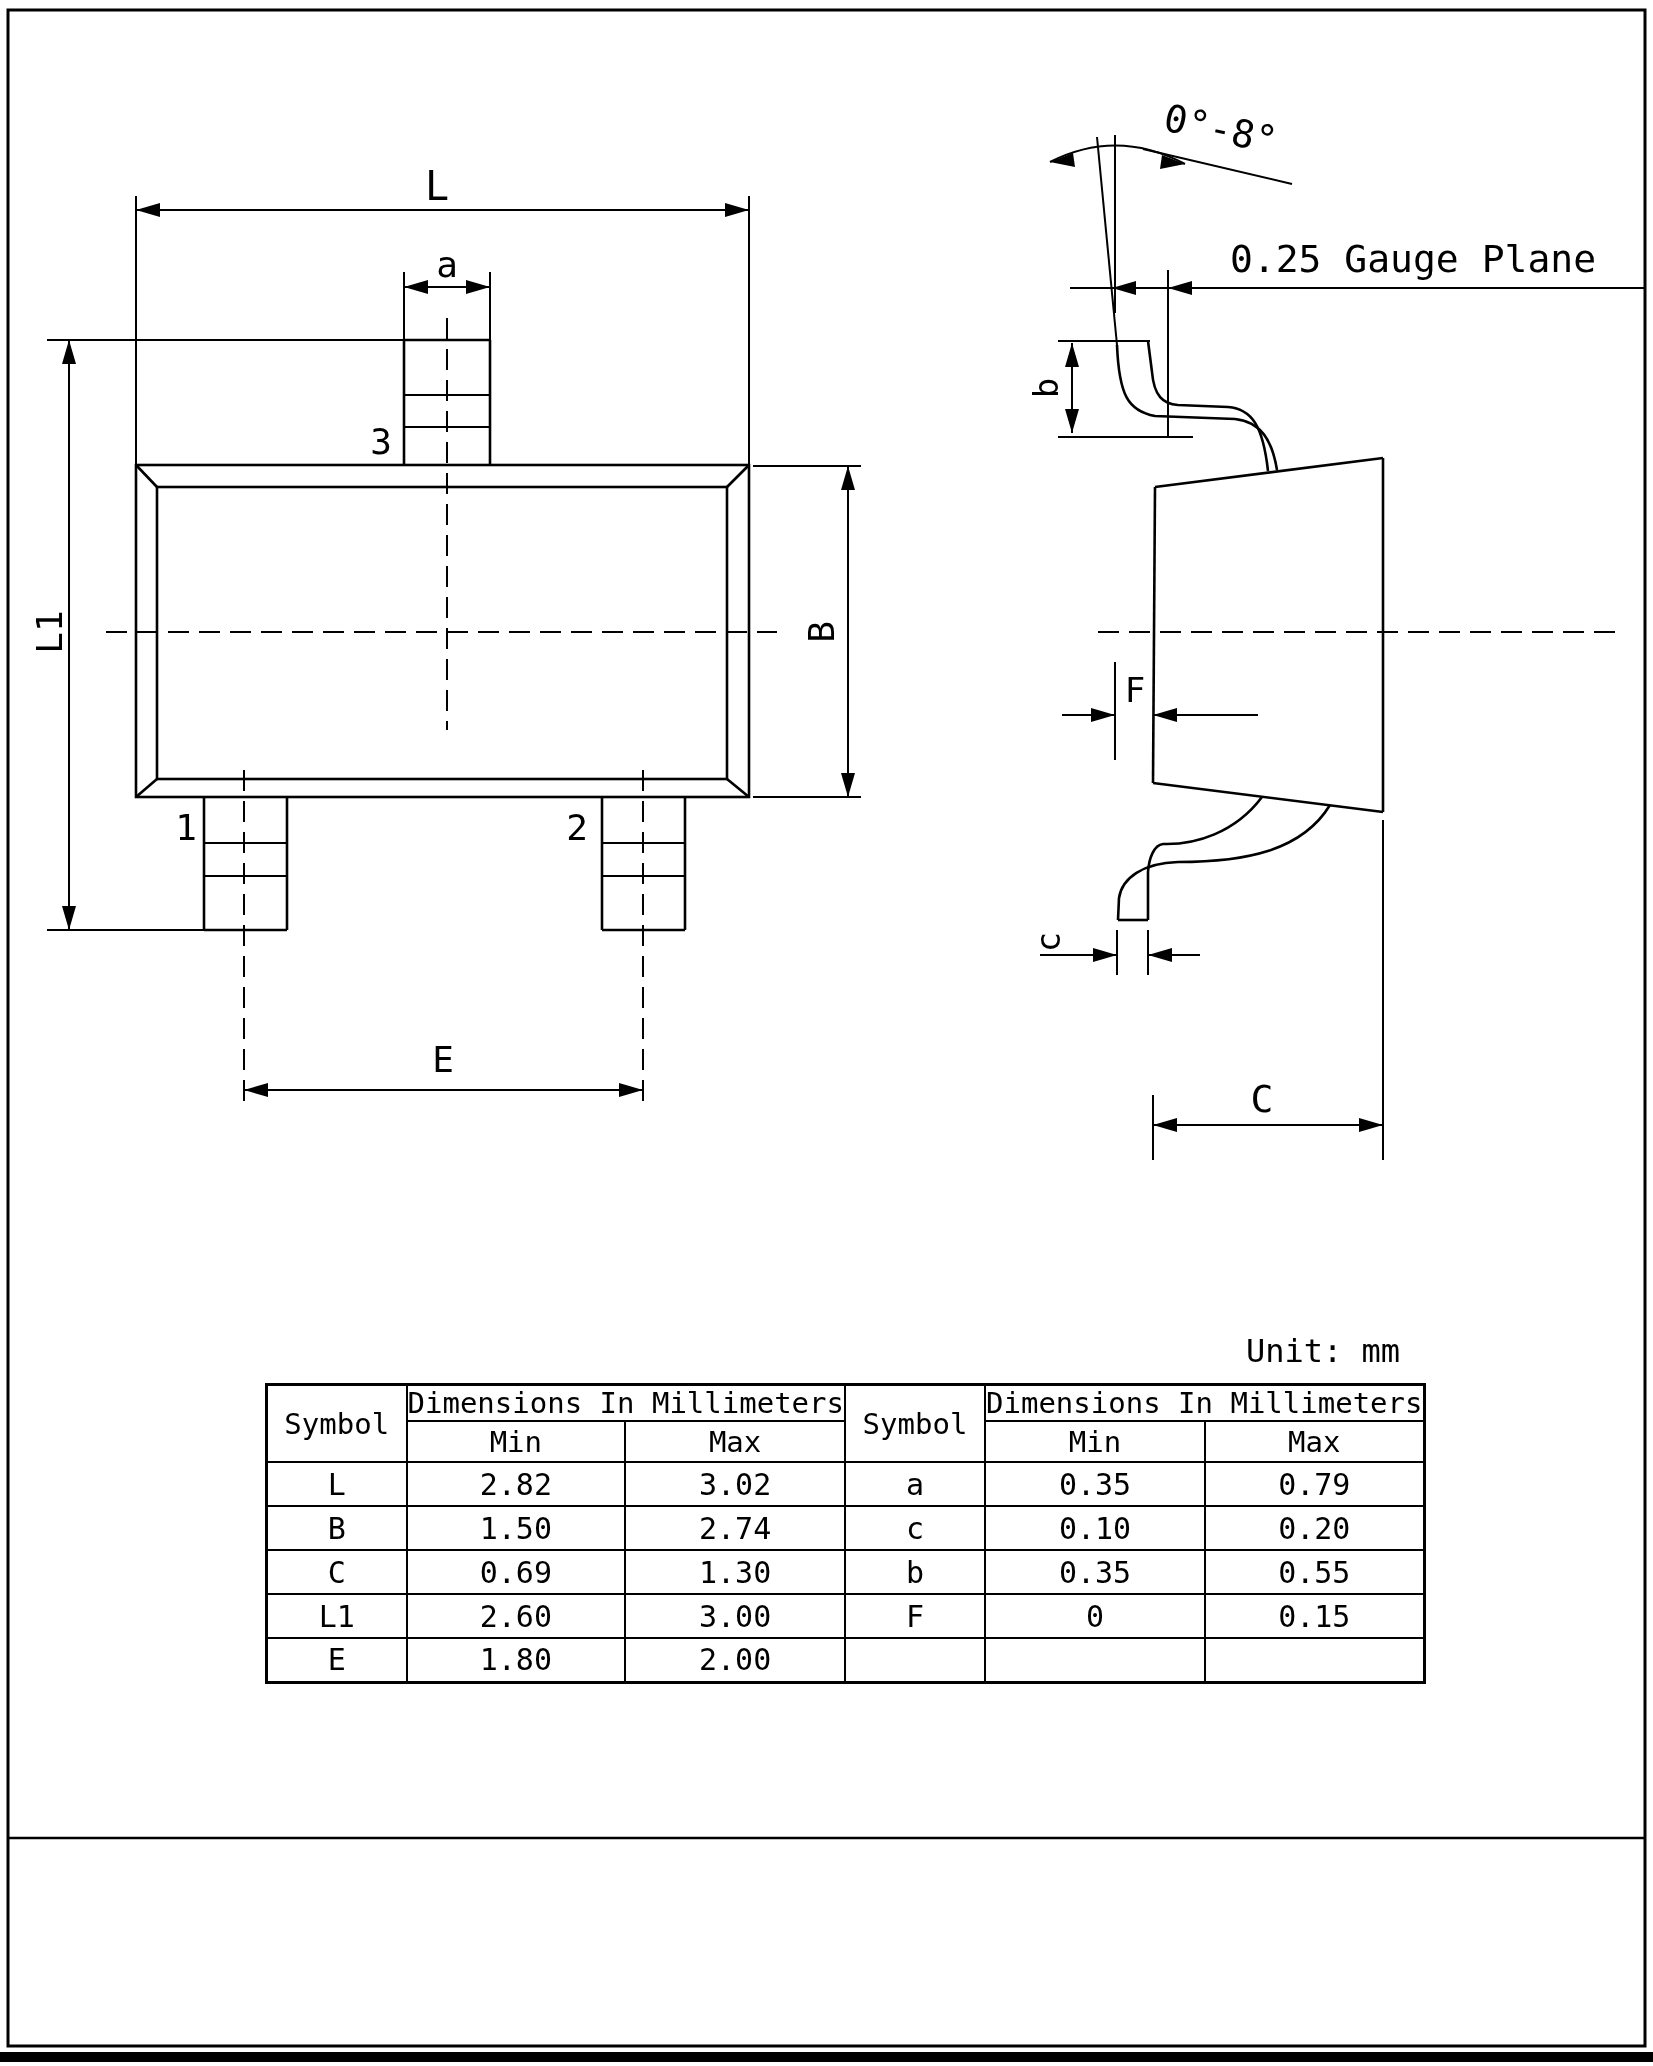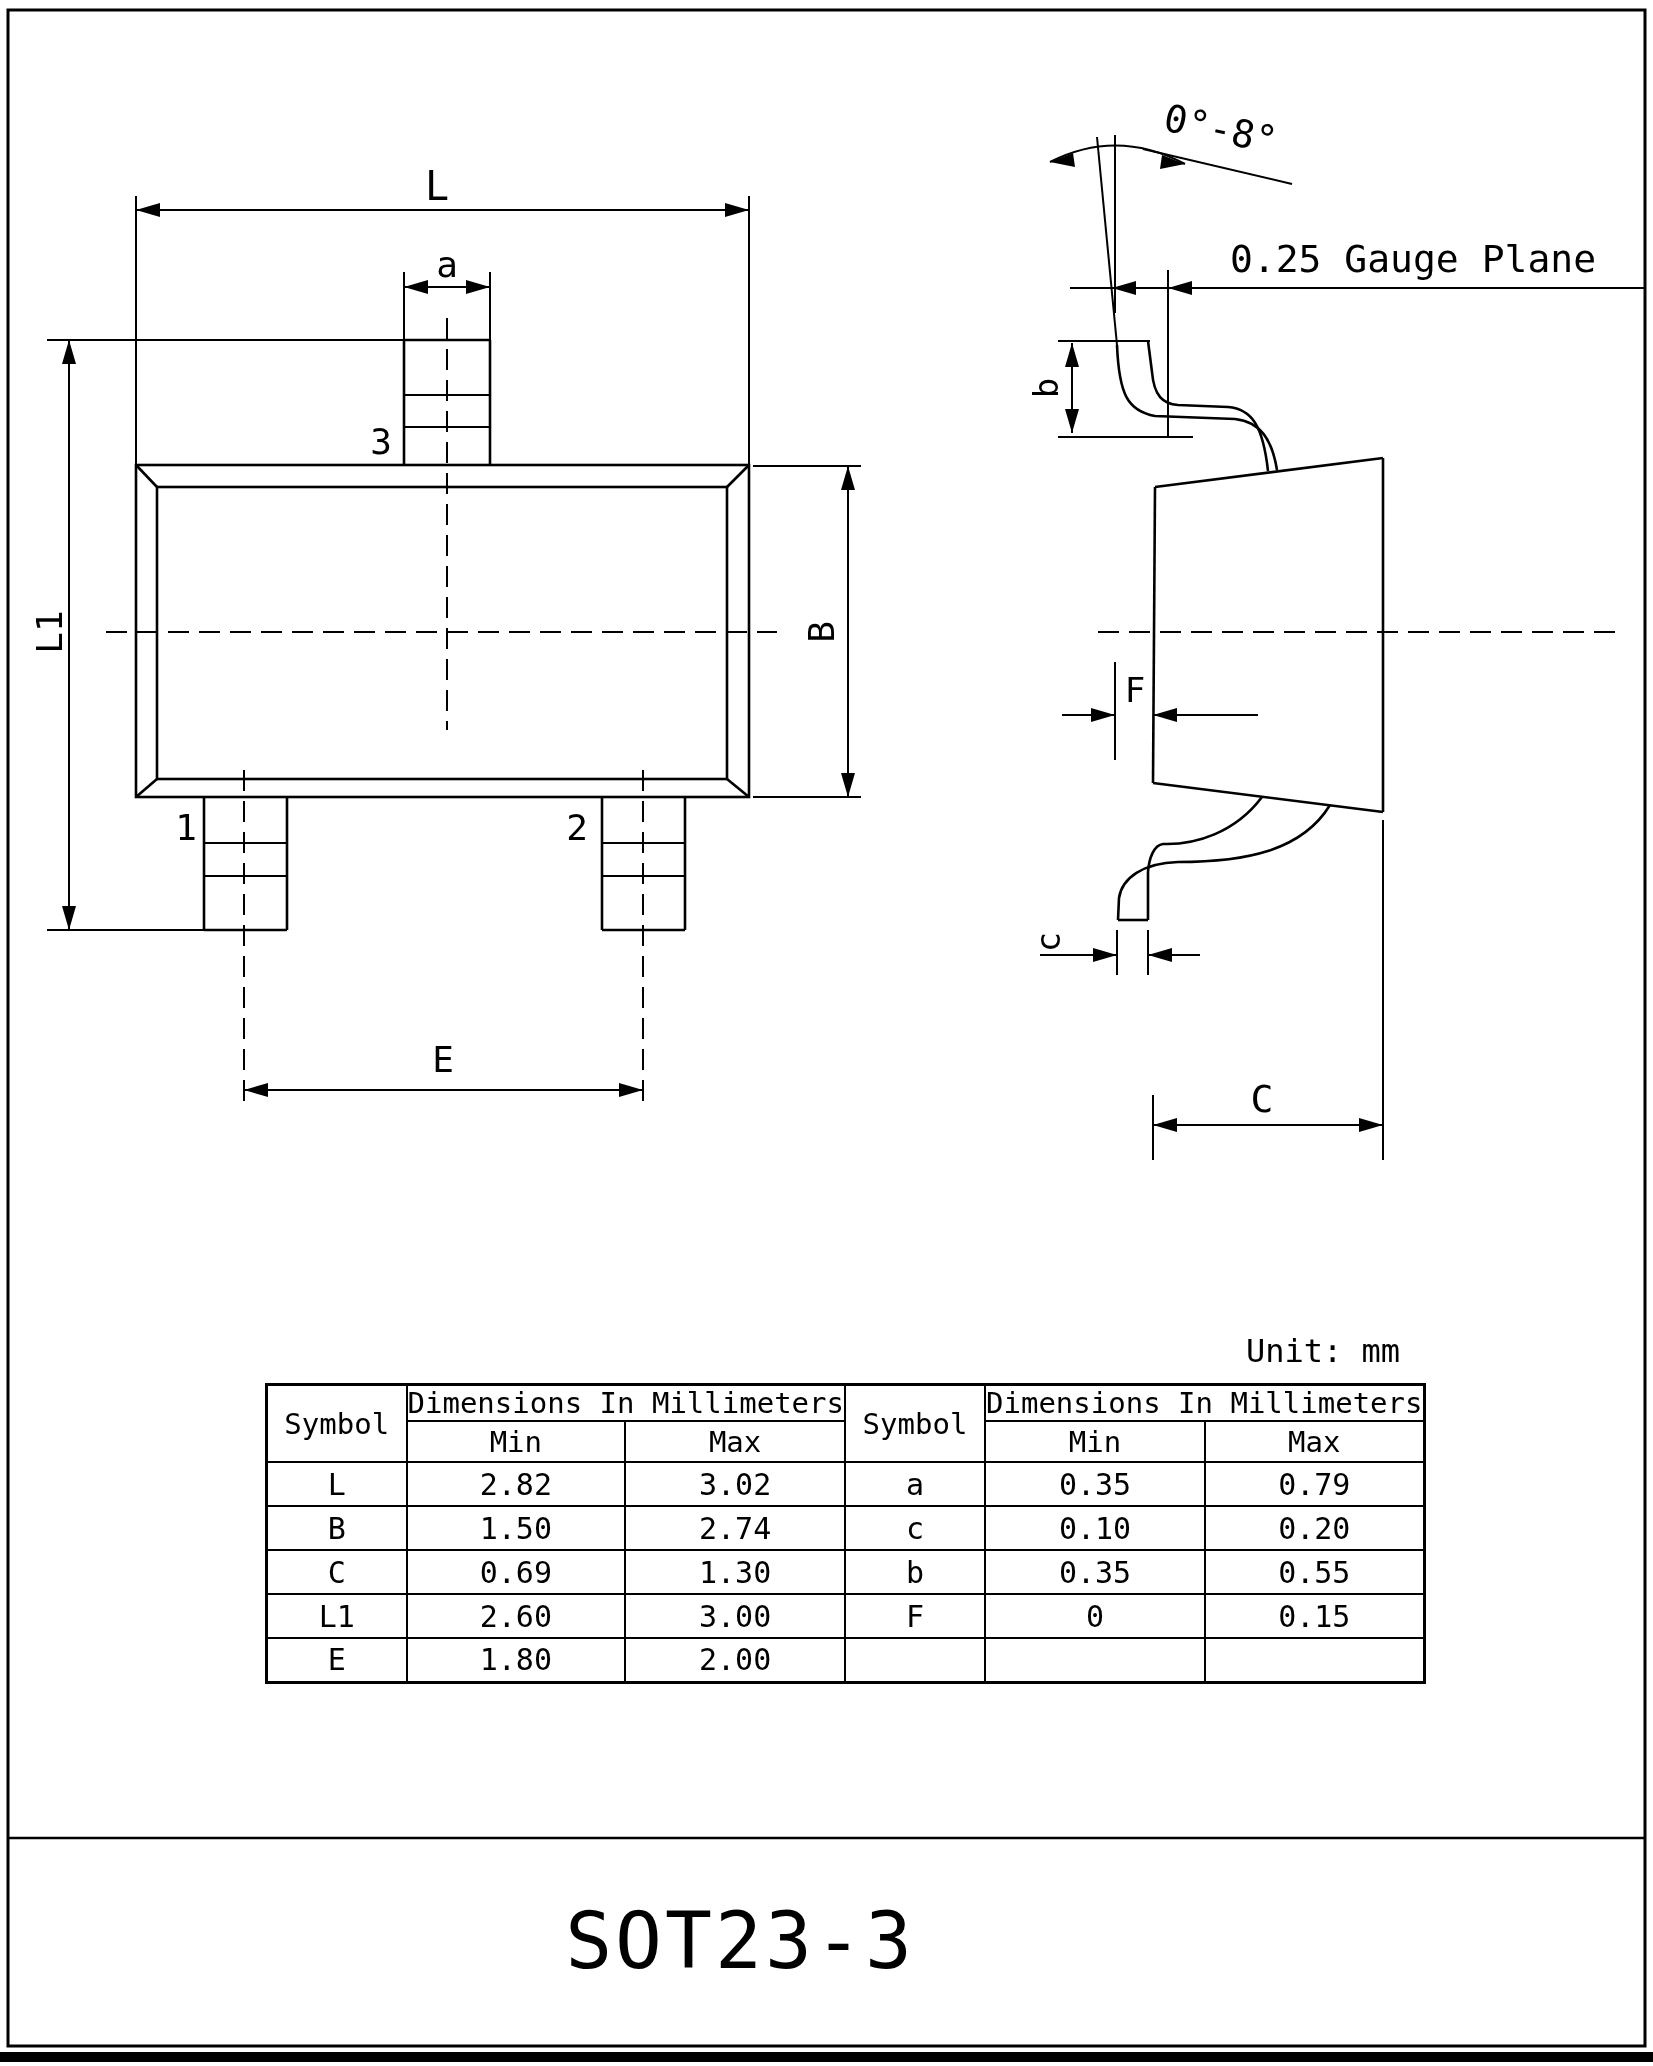--- a/index.html
+++ b/index.html
@@ -280,15 +280,14 @@
       <td class="outerl">E</td>
       <td>1.80</td>
       <td>2.00</td>
       <td></td>
       <td></td>
       <td class="outerr"></td>
     </tr>
   </tbody>
     </table>
 
-  <div class="title">SOT23-3</div>
 
 </div>
 
 </body></html>

